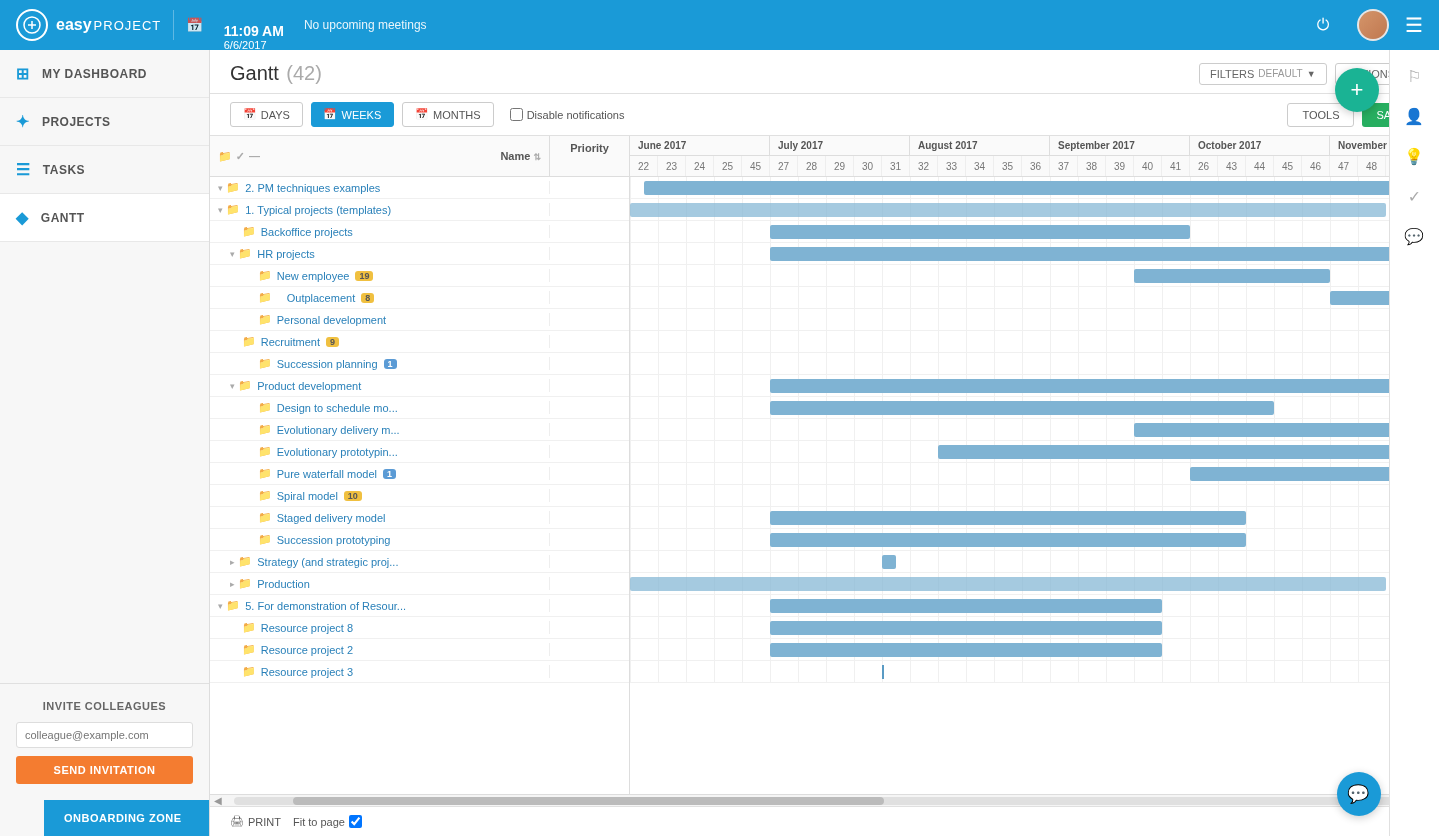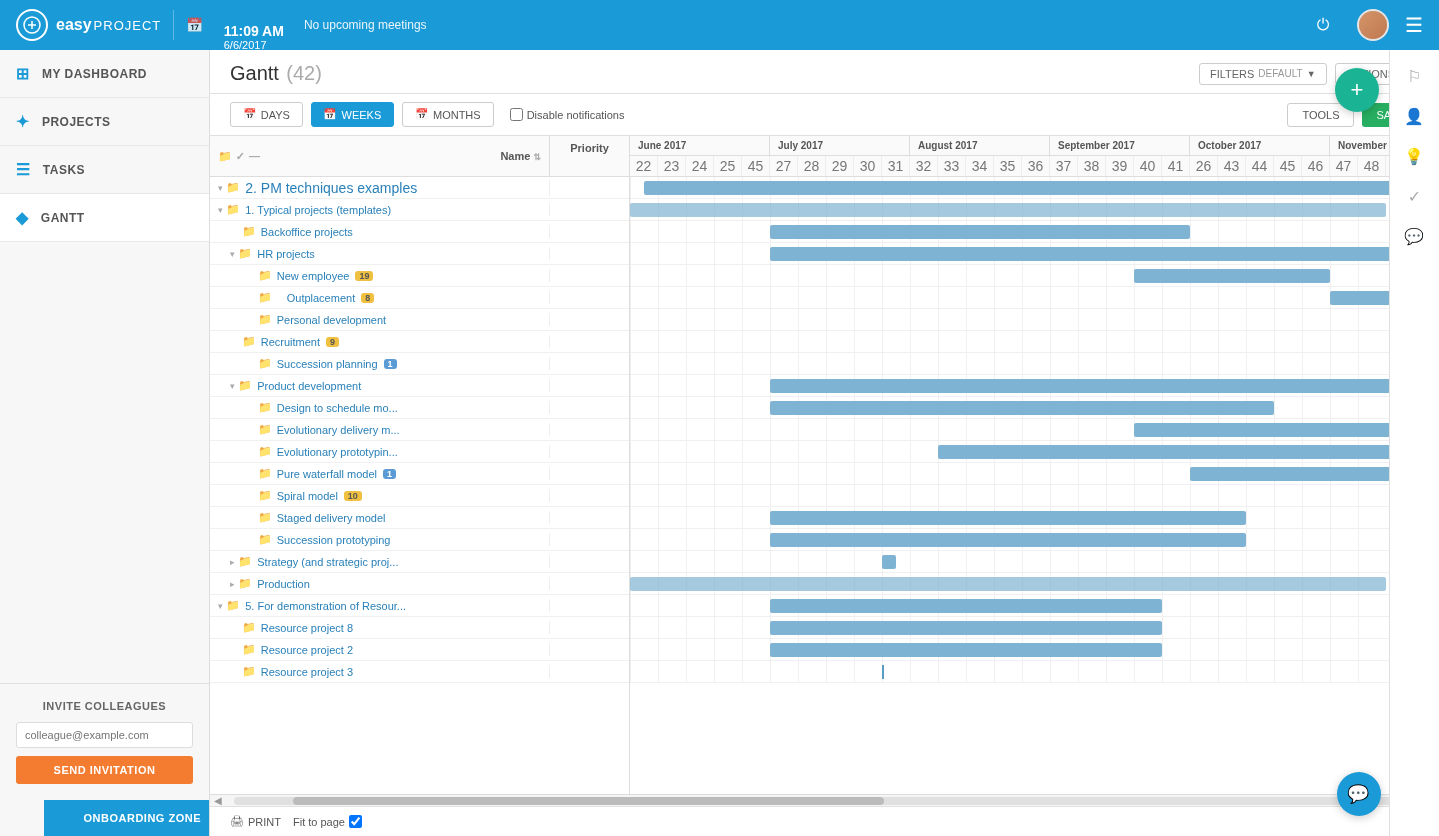--- a/index.html
+++ b/index.html
@@ -78,24 +78,24 @@
       color: white;
       border: none;
       border-radius: 3px;
       font-size: 11px;
       font-weight: bold;
       cursor: pointer;
       letter-spacing: 0.5px;
     }
 
     .onboarding-btn {
-      padding: 12px 8px;
+      padding: 12px 20px;
       background: #1a9ad7;
       color: white;
-      text-align: right;
+      text-align: left;
       font-size: 11px;
       font-weight: bold;
       letter-spacing: 0.5px;
       cursor: pointer;
       margin-left: 44px;
     }
 
     
     .main-content {
       flex: 1;
@@ -222,21 +222,21 @@
       font-size: 10px;
       color: #555;
       font-weight: bold;
       flex-shrink: 0;
     }
     .week-cell {
       width: 28px;
       flex-shrink: 0;
       border-right: 1px solid #eee;
       display: flex; align-items: center; justify-content: center;
-      font-size: 14px;
+      font-size: 10px;
       color: #777;
       text-align: center;
     }
 
     
     .gantt-body {
       flex: 1;
       overflow-y: auto;
       overflow-x: hidden;
       display: flex;
@@ -549,21 +549,21 @@
         </div>
       </div>
 
       <div class="gantt-body" id="gantt-body">
 
         <div class="gantt-left" id="gantt-left-panel">
         <div class="gantt-row">
               <div class="row-name" style="padding-left: 8px;">
                 <span style="color: rgb(170, 170, 170); font-size: 9px; margin-right: 2px; cursor: pointer;">▾</span>
                 <span style="color: rgb(127, 179, 211); font-size: 11px; margin-right: 3px;">📁</span>
-                <span class="project-name" style="font-size: 14px;">2. PM techniques examples</span>
+                <span class="project-name" style="font-size: 11px;">2. PM techniques examples</span>
               </div>
               <div class="row-priority"></div>
             </div>
             <div class="gantt-row">
               <div class="row-name" style="padding-left: 8px;">
                 <span style="color: rgb(170, 170, 170); font-size: 9px; margin-right: 2px; cursor: pointer;">▾</span>
                 <span style="color: rgb(127, 179, 211); font-size: 11px; margin-right: 3px;">📁</span>
                 <span class="project-name" style="font-size: 11px;">1. Typical projects (templates)</span>
               </div>
               <div class="row-priority"></div>

